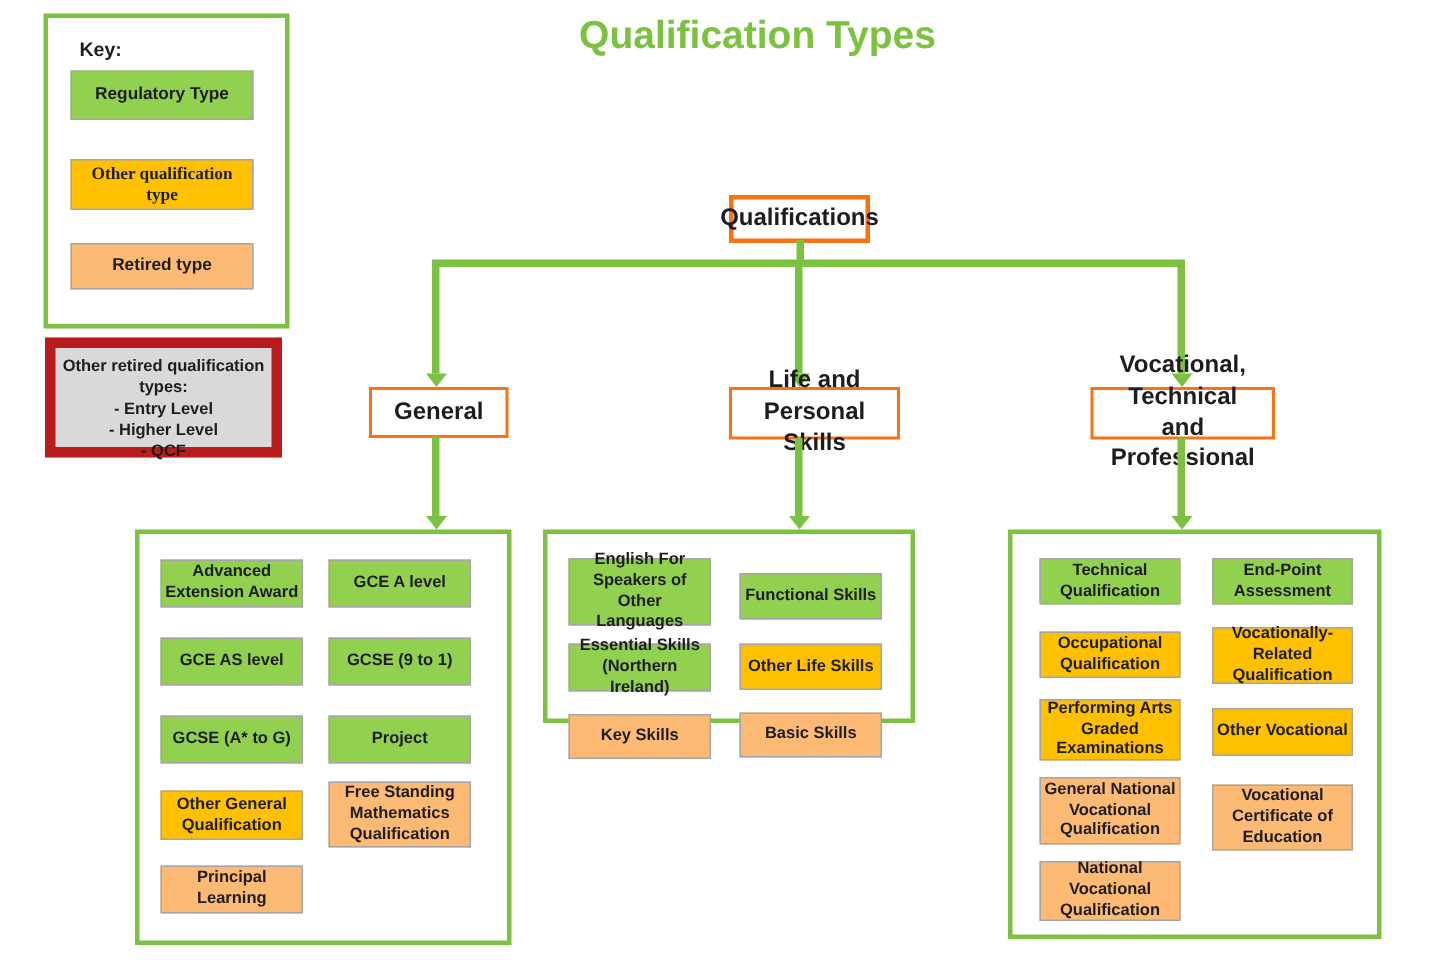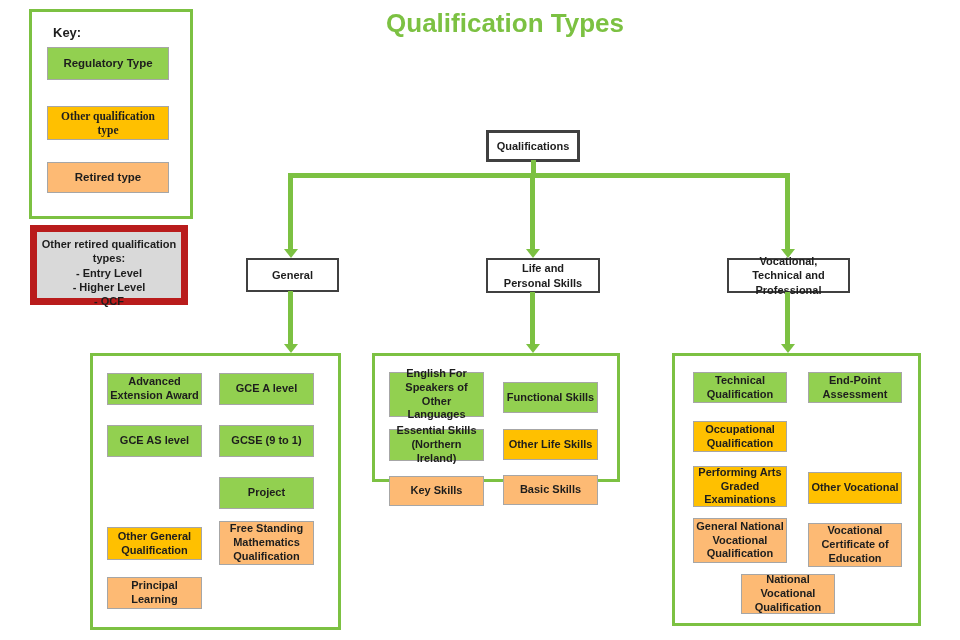--- a/index.html
+++ b/index.html
@@ -16,23 +16,23 @@
     border:3px solid #7cc142;background:#fff;box-sizing:content-box;}
   .key-heading{position:absolute;left:21px;top:13px;font-size:13px;font-weight:700;}
   .swatch{position:absolute;left:15px;width:122px;display:flex;align-items:center;
     justify-content:center;text-align:center;font-size:11.5px;font-weight:700;
     line-height:1.25;border:1px solid #a6a6a6;box-sizing:border-box;padding:1px 2px;}
   
   .note{position:absolute;left:30px;top:225px;width:158px;height:80px;
     background:#d9d9d9;border:7px solid #b91c1c;box-sizing:border-box;
     text-align:center;font-size:11px;font-weight:700;line-height:1.3;padding-top:5px;}
   
-  .qnode{position:absolute;background:#fff;border:2px solid #404040;
+  .qnode{position:absolute;background:#fff;border:2px solid #f97316;
     display:flex;align-items:center;justify-content:center;text-align:center;
-    font-size:11px;font-weight:700;line-height:1.3;box-sizing:border-box;padding:1px 14px;}
+    font-size:16px;font-weight:700;line-height:1.3;box-sizing:border-box;padding:1px 14px;}
   .qnode.root{border-width:3px;}
   
   .group{position:absolute;border:3px solid #7cc142;background:#fff;box-sizing:border-box;}
   
   .node{position:absolute;display:flex;align-items:center;justify-content:center;
     text-align:center;font-size:11px;font-weight:700;line-height:1.25;
     border:1px solid #a6a6a6;box-sizing:border-box;padding:1px 2px;}
   .green{background:#92d050;}
   .orange{background:#ffc000;}
   .gray{background:#fdba74;}
@@ -88,39 +88,41 @@
   <div class="arrow" style="left:526px;top:344px;"></div>
 
   <div class="vline" style="left:785px;top:292px;height:52px;"></div>
   <div class="arrow" style="left:781px;top:344px;"></div>
 
   <div class="group" style="left:90px;top:353px;width:251px;height:277px;">
     <div class="node green" style="left:14px;top:17px;width:95px;height:32px;">Advanced Extension Award</div>
     <div class="node green" style="left:126px;top:17px;width:95px;height:32px;">GCE A level</div>
     <div class="node green" style="left:14px;top:69px;width:95px;height:32px;">GCE AS level</div>
     <div class="node green" style="left:126px;top:69px;width:95px;height:32px;">GCSE (9 to 1)</div>
+    <div class="node green" style="left:14px;top:121px;width:95px;height:32px;">GCSE (A* to G)</div>
     <div class="node green" style="left:126px;top:121px;width:95px;height:32px;">Project</div>
     <div class="node orange" style="left:14px;top:171px;width:95px;height:33px;">Other General Qualification</div>
     <div class="node gray" style="left:126px;top:165px;width:95px;height:44px;">Free Standing Mathematics Qualification</div>
     <div class="node gray" style="left:14px;top:221px;width:95px;height:32px;">Principal Learning</div>
   </div>
 
-  <div class="group" style="left:372px;top:353px;width:248px;height:129px;">
+  <div class="group" style="left:362px;top:353px;width:248px;height:129px;">
     <div class="node green" style="left:14px;top:16px;width:95px;height:45px;">English For Speakers of Other Languages</div>
     <div class="node green" style="left:128px;top:26px;width:95px;height:31px;">Functional Skills</div>
     <div class="node green" style="left:14px;top:73px;width:95px;height:32px;">Essential Skills (Northern Ireland)</div>
     <div class="node orange" style="left:128px;top:73px;width:95px;height:31px;">Other Life Skills</div>
     <div class="node gray" style="left:14px;top:120px;width:95px;height:30px;">Key Skills</div>
     <div class="node gray" style="left:128px;top:119px;width:95px;height:30px;">Basic Skills</div>
   </div>
 
   <div class="group" style="left:672px;top:353px;width:249px;height:273px;">
     <div class="node green" style="left:18px;top:16px;width:94px;height:31px;">Technical Qualification</div>
     <div class="node green" style="left:133px;top:16px;width:94px;height:31px;">End-Point Assessment</div>
     <div class="node orange" style="left:18px;top:65px;width:94px;height:31px;">Occupational Qualification</div>
+    <div class="node orange" style="left:133px;top:62px;width:94px;height:38px;">Vocationally-Related Qualification</div>
     <div class="node orange" style="left:18px;top:110px;width:94px;height:41px;">Performing Arts Graded Examinations</div>
     <div class="node orange" style="left:133px;top:116px;width:94px;height:32px;">Other Vocational</div>
     <div class="node gray" style="left:18px;top:162px;width:94px;height:45px;">General National Vocational Qualification</div>
     <div class="node gray" style="left:133px;top:167px;width:94px;height:44px;">Vocational Certificate of Education</div>
-    <div class="node gray" style="left:18px;top:218px;width:94px;height:40px;margin-left:48px;">National Vocational Qualification</div>
+    <div class="node gray" style="left:18px;top:218px;width:94px;height:40px;">National Vocational Qualification</div>
   </div>
 
 </div>
 
 </body></html>

